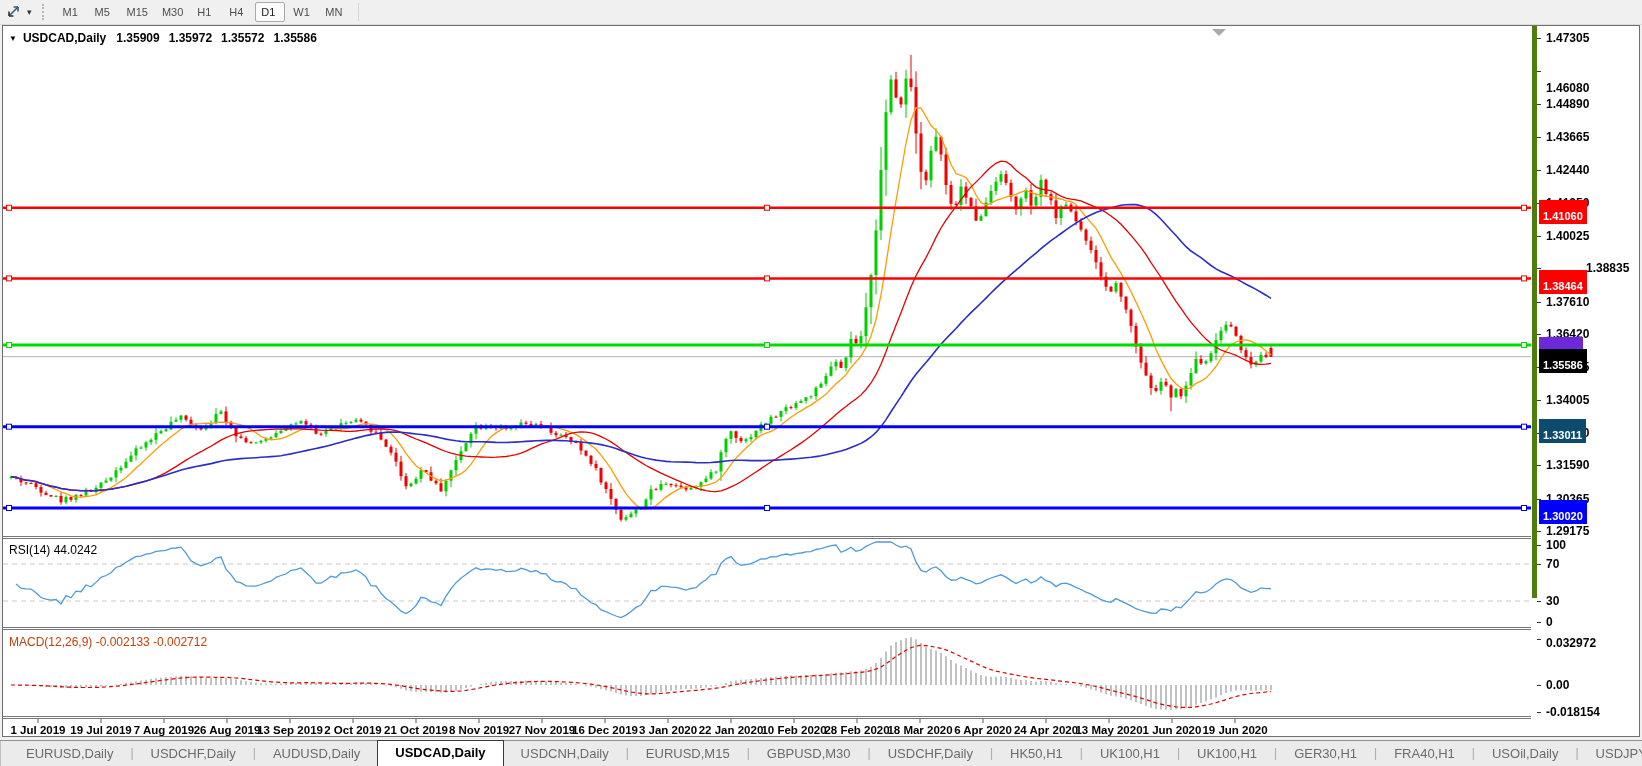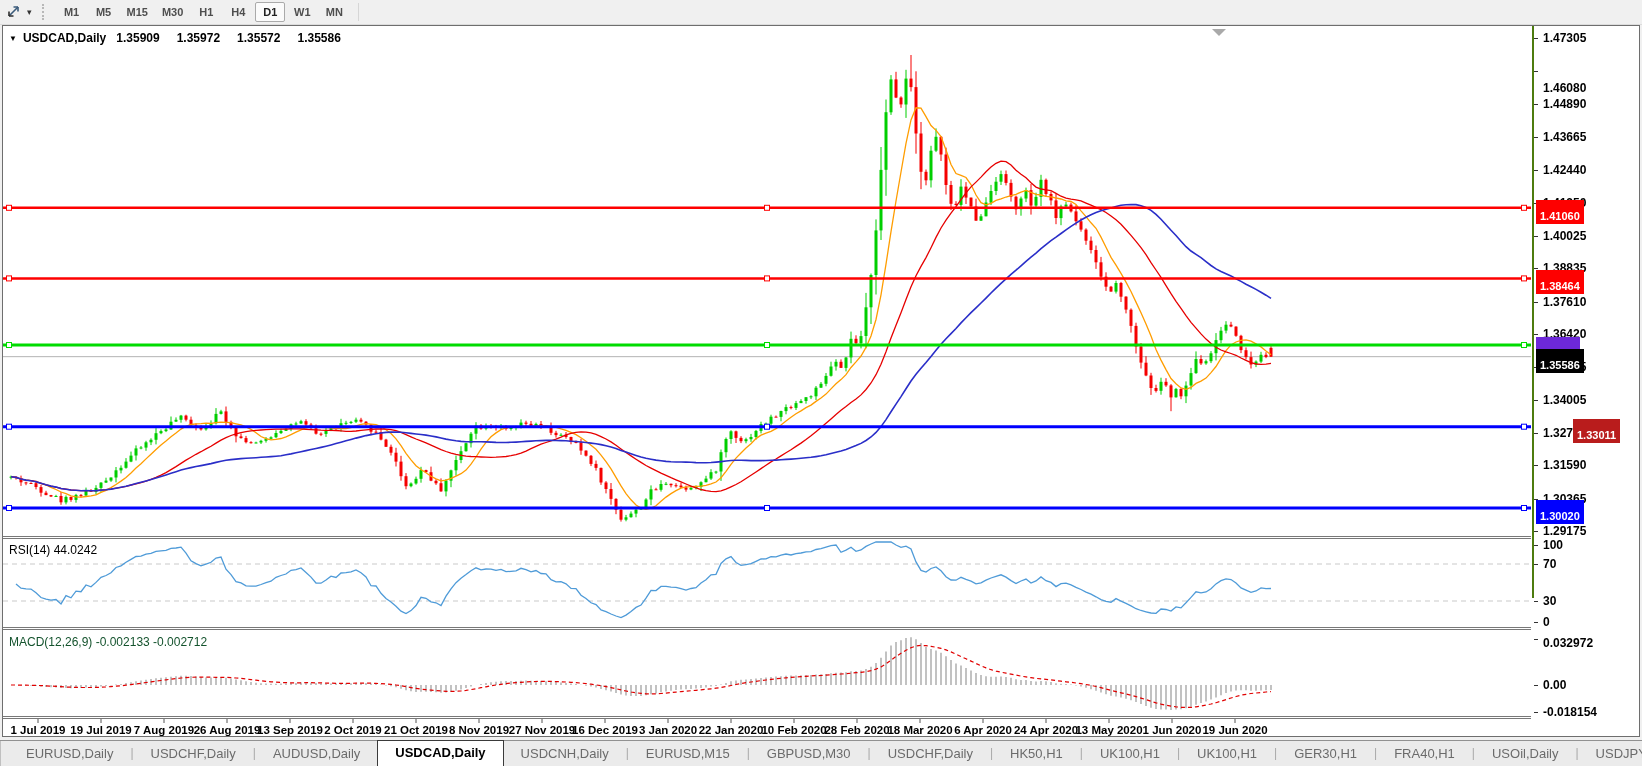--- a/index.html
+++ b/index.html
@@ -6,36 +6,36 @@
   html,body{background:#f0f0f0}
   #app{position:relative;width:1642px;height:766px;background:#f0f0f0;font-family:"Liberation Sans",sans-serif;overflow:hidden;user-select:none}
   svg{font-family:"Liberation Sans",sans-serif}
 
   
   #toolbar{position:absolute;left:0;top:0;width:1642px;height:25px;background:#f0f0f0;border-bottom:1px solid #dcdcdc;display:flex;align-items:center}
   .tool-icon{margin-left:5px}
   .caret{font-size:9px;color:#333;margin:0 6px 0 4px;cursor:pointer}
   .grip{width:4px;height:16px;border-left:2px dotted #b8b8b8;margin:0 10px 0 4px}
   #tf-buttons{display:flex;align-items:center}
-  .tf-btn{min-width:30px;padding:0 5px;height:20px;line-height:19px;text-align:center;font-size:11px;font-weight:700;color:#4e4e4e;margin:0 1px;border:1px solid transparent;border-radius:2px;cursor:pointer}
+  .tf-btn{min-width:30px;padding:0 5px;height:20px;line-height:19px;font-size:11px;font-weight:400;color:#4e4e4e;margin:0 1px;border:1px solid transparent;border-radius:2px;cursor:pointer}
   .tf-btn.active{background:#fbfbfb;border-color:#aaaaaa;color:#222}
   .tb-sep{width:1px;height:18px;background:#d6d6d6;margin:0 8px}
 
   
   #chartwin{position:absolute;left:2px;top:25px;width:1638px;height:712px;background:#fff;border:1px solid #6e6e6e}
   #plot{position:absolute;left:0;top:0}
   #title{position:absolute;left:6px;top:5px;display:flex;align-items:center;gap:6px;font-size:12px;font-weight:600;color:#000}
   #title .mark{font-size:8px;position:relative;top:0px}
-  #title .nums{display:flex;gap:17px;margin-left:4px}
+  #title .nums{display:flex;gap:9px;margin-left:4px}
 
   #rsi-label{position:absolute;left:6px;top:517px;font-size:12px;font-weight:500;color:#000}
-  #macd-label{position:absolute;left:6px;top:609px;font-size:12px;font-weight:500;color:#14532d}
+  #macd-label{position:absolute;left:6px;top:609px;font-size:12px;font-weight:500;color:#c2410c}
 
   
-  #axis{position:absolute;left:1529px;top:0;width:107px;height:572px;background:#fff;border-left:2px solid #4d7c0f}
+  #axis{position:absolute;left:1529px;top:0;width:107px;height:572px;background:#fff;border-left:5px solid #4d7c0f}
   .tick-mark{position:absolute;left:0;width:4px;height:1px;background:#333}
   .tick-label{position:absolute;left:9px;font-size:12px;font-weight:600;color:#000;white-space:nowrap;line-height:14px}
   .line-chip{position:absolute;left:2px;font-size:11px;font-weight:700;color:#fff;padding:10px 4px 2px 4px;white-space:nowrap;line-height:12px}
 
   
   #tabbar{position:absolute;left:0;top:740px;width:1642px;height:26px;background:#ebebeb;border-top:1px solid #919191;display:flex;align-items:stretch}
   #tabnotch{width:9px;background:#dedede;border-right:1px solid #c0c0c0}
   #tabs{display:flex;align-items:stretch;margin-left:8px}
   .tab{padding:0 17px;line-height:25px;font-size:13px;color:#6b6b6b;cursor:pointer;white-space:nowrap}
   .tab.active{background:#ffffff;border:1px solid #3a3a3a;border-bottom:none;color:#000;font-weight:700;line-height:23px;margin-top:-1px}
@@ -947,21 +947,21 @@
         <div class="tick-label" style="top: 70.7px; text-align: center;">1.44890</div>
         <div class="tick-mark" style="top: 111px;"></div>
         <div class="tick-label" style="top: 104px;">1.43665</div>
         <div class="tick-mark" style="top: 144.3px;"></div>
         <div class="tick-label" style="top: 137.3px;">1.42440</div>
         <div class="tick-mark" style="top: 176.7px;"></div>
         <div class="tick-label" style="top: 169.7px;">1.41250</div>
         <div class="tick-mark" style="top: 210px;"></div>
         <div class="tick-label" style="top: 203px;">1.40025</div>
         <div class="tick-mark" style="top: 242.3px;"></div>
-        <div class="tick-label" style="top: 235.3px;">1.38835</div>
+        <div class="tick-label" style="top: 235.3px; margin-left: 40px;">1.38835</div>
         <div class="tick-mark" style="top: 275.6px;"></div>
         <div class="tick-label" style="top: 268.6px;">1.37610</div>
         <div class="tick-mark" style="top: 308px;"></div>
         <div class="tick-label" style="top: 301px;">1.36420</div>
         <div class="tick-mark" style="top: 341.3px;"></div>
         <div class="tick-label" style="top: 334.3px;">1.35195</div>
         <div class="tick-mark" style="top: 373.7px;"></div>
         <div class="tick-label" style="top: 366.7px; text-align: center;">1.34005</div>
         <div class="tick-mark" style="top: 407px;"></div>
         <div class="tick-label" style="top: 400px;">1.32780</div>
@@ -981,21 +981,21 @@
         <div class="tick-label" style="top: 589px;">0</div>
         <div class="tick-mark" style="top: 613px;"></div>
         <div class="tick-label" style="top: 610px;">0.032972</div>
         <div class="tick-mark" style="top: 659px;"></div>
         <div class="tick-label" style="top: 652px; text-align: center;">0.00</div>
         <div class="tick-mark" style="top: 686px;"></div>
         <div class="tick-label" style="top: 679px;">-0.018154</div>
         <div class="line-chip" style="top: 173.8px; background: rgb(254, 0, 0);">1.41060</div>
         <div class="line-chip" style="top: 244.4px; background: rgb(254, 0, 0);">1.38464</div>
         <div class="line-chip" style="top: 311px; background: #6d28d9; font-family: Liberation Serif, serif;">1.36015</div>
-        <div class="line-chip" style="top: 392.7px; background: #b91c1c; margin-left: 37px;">1.33011</div>
+        <div class="line-chip" style="top: 392.7px; background: #0c4a6e;">1.33011</div>
         <div class="line-chip" style="top: 474px; background: rgb(0, 0, 254);">1.30020</div>
         <div class="line-chip" style="top: 322.7px; background: rgb(0, 0, 0); color: rgb(255, 255, 255);">1.35586</div>
       </div>
   </div>
 
   <div id="tabbar">
     <div id="tabnotch"></div>
     <div id="tabs">
         <div class="tab">EURUSD,Daily</div>
         <span class="tabsep">|</span>

